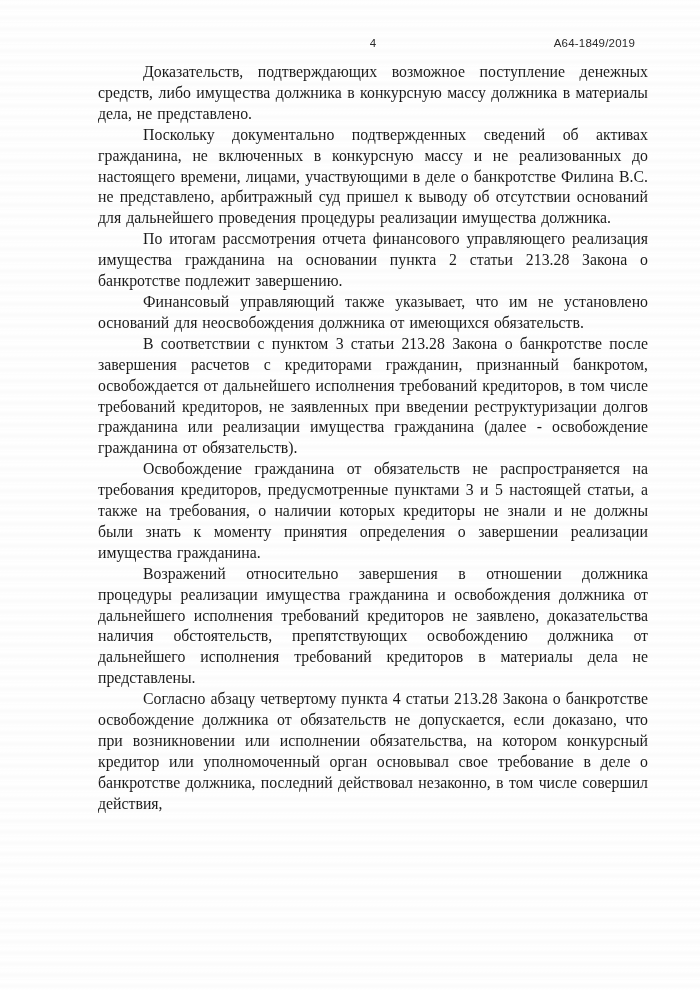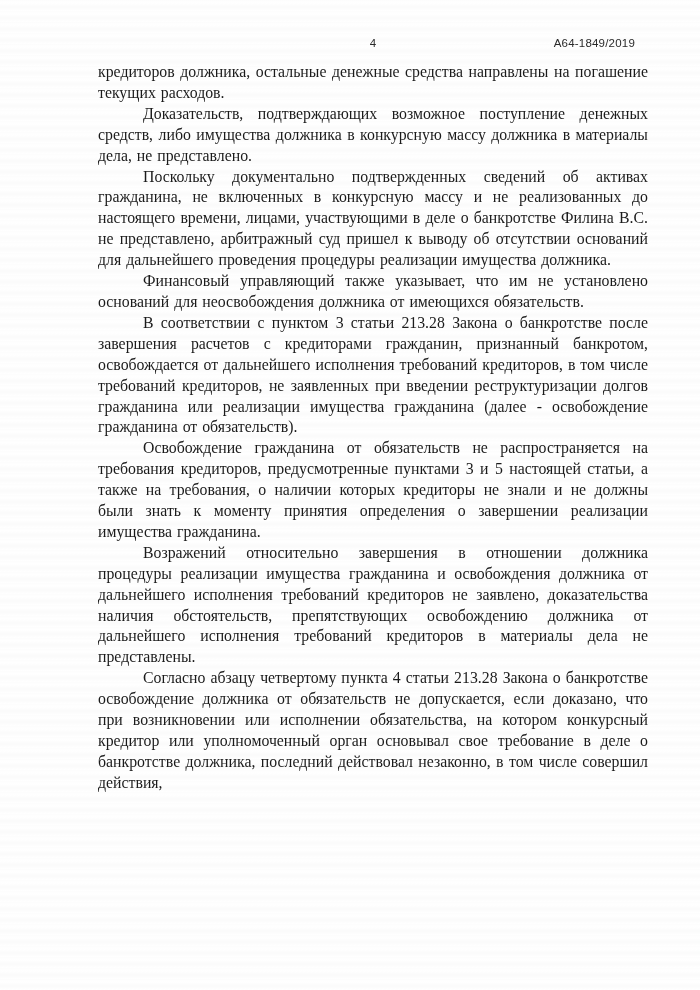--- a/index.html
+++ b/index.html
@@ -84,23 +84,23 @@
 
 <div class="page">
 
   <div class="page-header">
     <span class="page-number">4</span>
     <span class="case-number">А64-1849/2019</span>
   </div>
 
   <div class="document-body">
 
-  <p class="para no-indent">кредиторов должника, остальные денежные средства направлены на погашение текущих расходов.</p>
       <p class="para">Доказательств, подтверждающих возможное поступление денежных средств, либо имущества должника в конкурсную массу должника в материалы дела, не представлено.</p>
       <p class="para">Поскольку документально подтвержденных сведений об активах гражданина, не включенных в конкурсную массу и не реализованных до настоящего времени, лицами, участвующими в деле о банкротстве Филина В.С. не представлено, арбитражный суд пришел к выводу об отсутствии оснований для дальнейшего проведения процедуры реализации имущества должника.</p>
+      <p class="para">По итогам рассмотрения отчета финансового управляющего реализация имущества гражданина на основании пункта 2 статьи 213.28 Закона о банкротстве подлежит завершению.</p>
       <p class="para">Финансовый управляющий также указывает, что им не установлено оснований для неосвобождения должника от имеющихся обязательств.</p>
       <p class="para">В соответствии с пунктом 3 статьи 213.28 Закона о банкротстве после завершения расчетов с кредиторами гражданин, признанный банкротом, освобождается от дальнейшего исполнения требований кредиторов, в том числе требований кредиторов, не заявленных при введении реструктуризации долгов гражданина или реализации имущества гражданина (далее - освобождение гражданина от обязательств).</p>
       <p class="para">Освобождение гражданина от обязательств не распространяется на требования кредиторов, предусмотренные пунктами 3 и 5 настоящей статьи, а также на требования, о наличии которых кредиторы не знали и не должны были знать к моменту принятия определения о завершении реализации имущества гражданина.</p>
       <p class="para">Возражений относительно завершения в отношении должника процедуры реализации имущества гражданина и освобождения должника от дальнейшего исполнения требований кредиторов не заявлено, доказательства наличия обстоятельств, препятствующих освобождению должника от дальнейшего исполнения требований кредиторов в материалы дела не представлены.</p>
       <p class="para">Согласно абзацу четвертому пункта 4 статьи 213.28 Закона о банкротстве освобождение должника от обязательств не допускается, если доказано, что при возникновении или исполнении обязательства, на котором конкурсный кредитор или уполномоченный орган основывал свое требование в деле о банкротстве должника, последний действовал незаконно, в том числе совершил действия,</p>
     </div>
 
 </div>
 
 </body></html>

